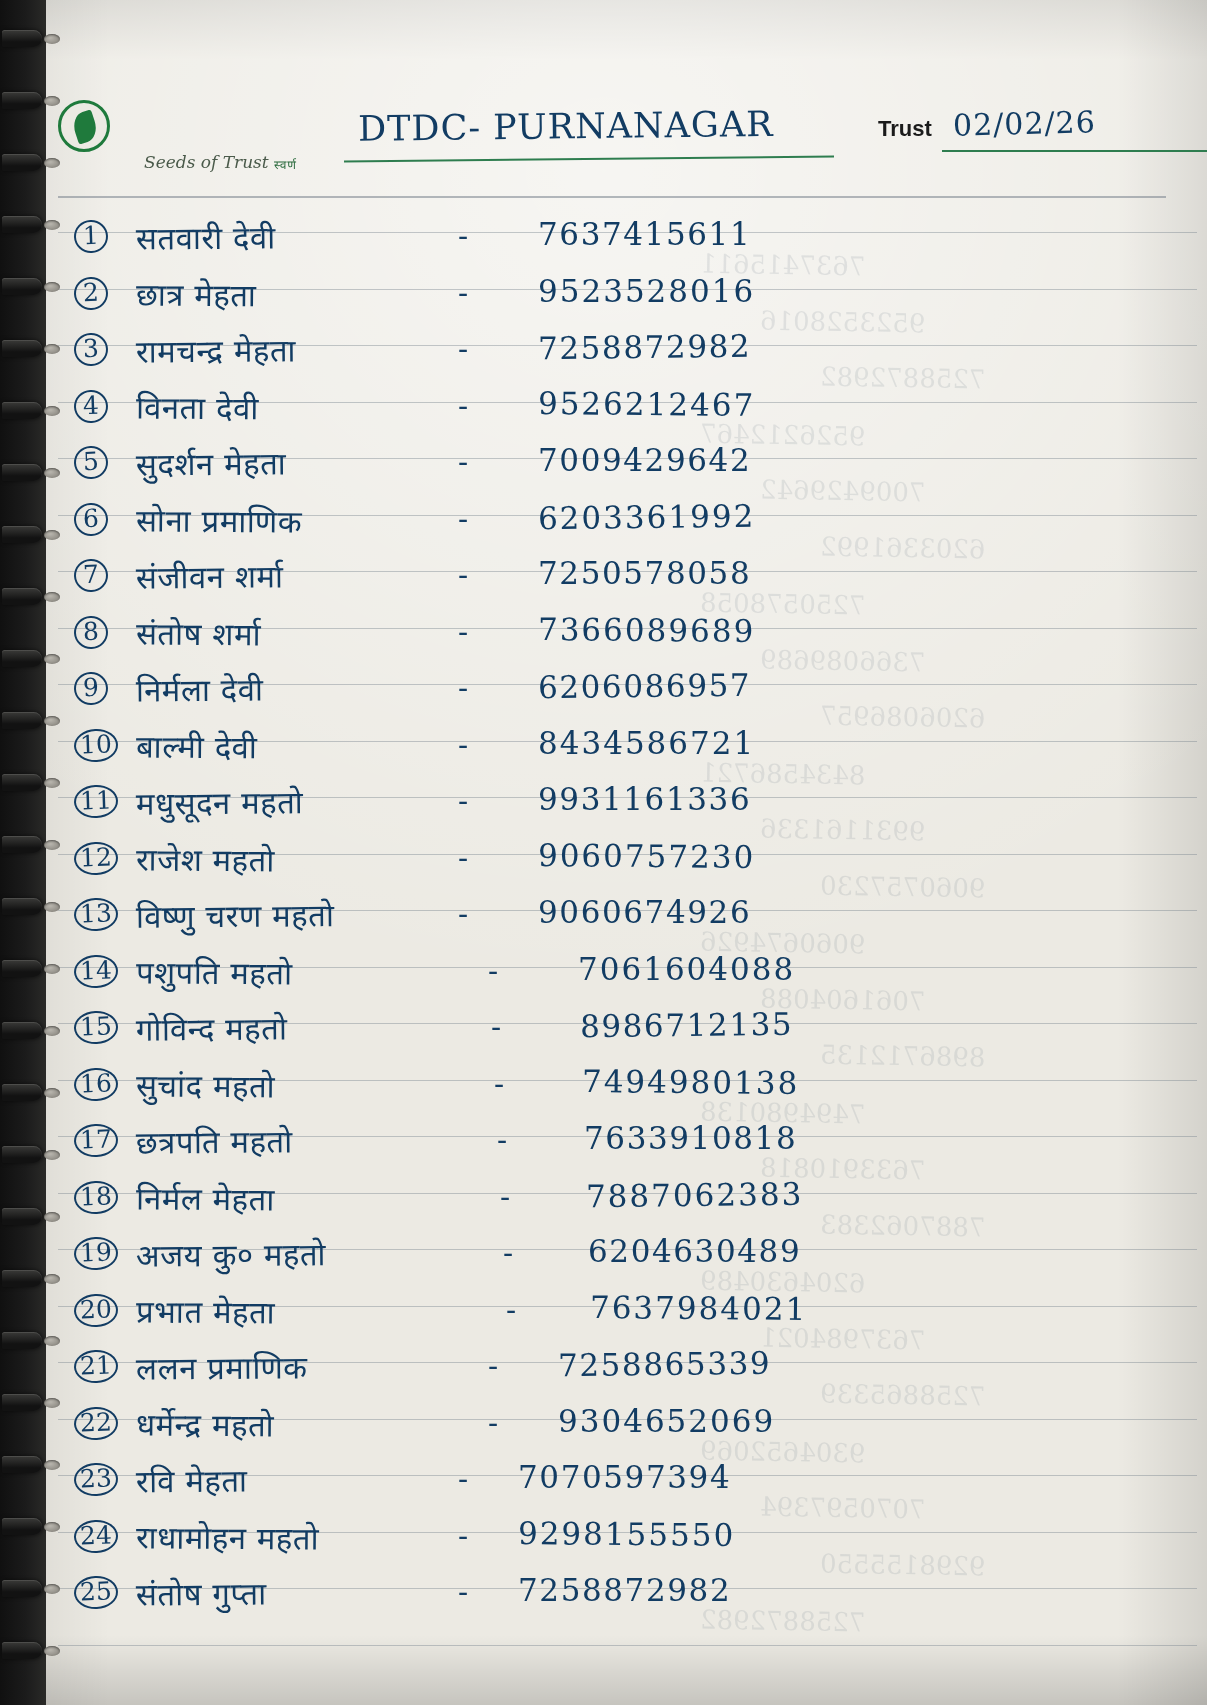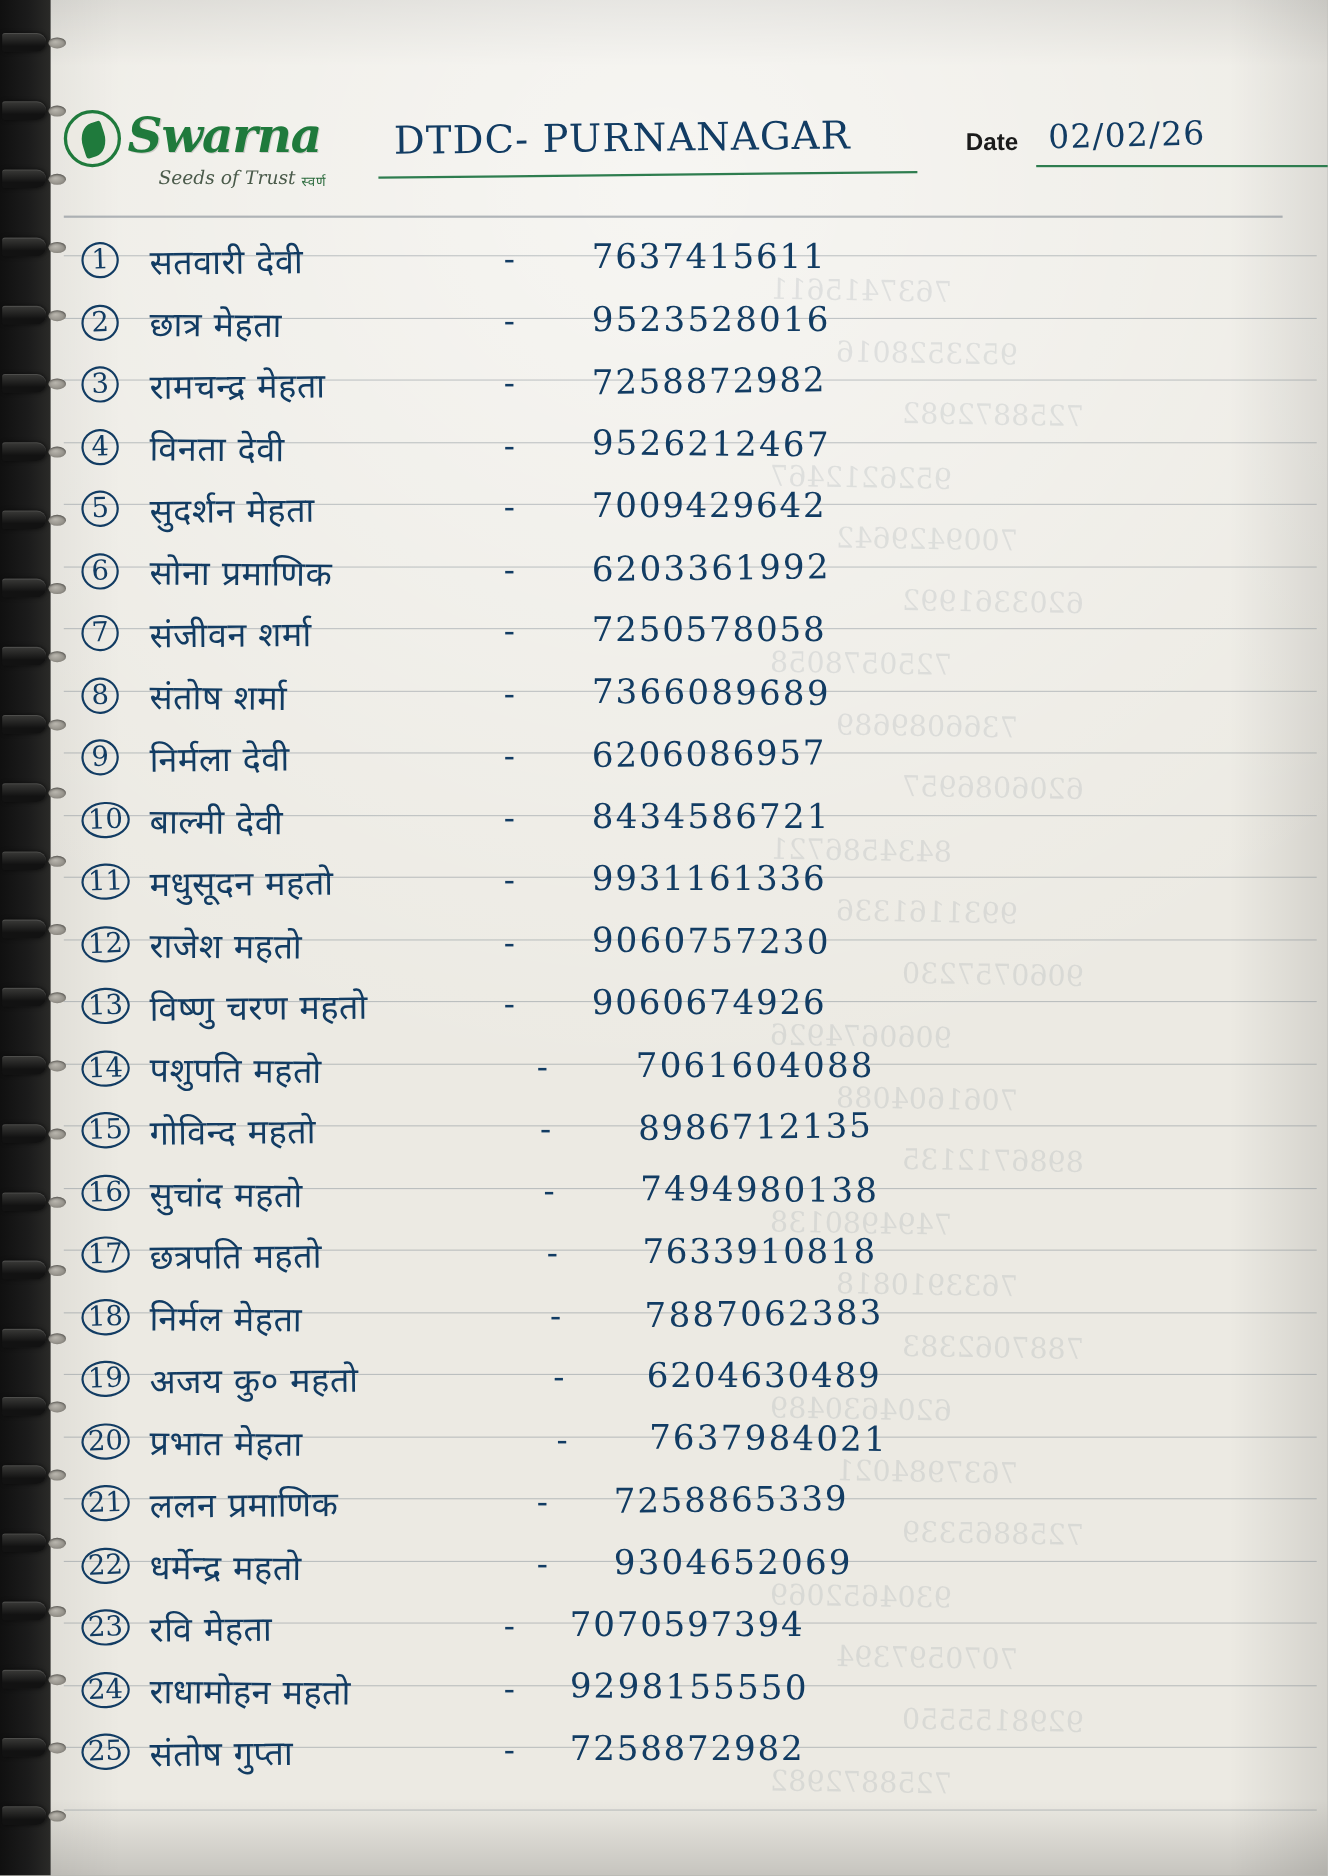--- a/index.html
+++ b/index.html
@@ -319,29 +319,28 @@
       <div class="spiral" style="top: 1456px;"></div>
       <div class="spiral" style="top: 1518px;"></div>
       <div class="spiral" style="top: 1580px;"></div>
       <div class="spiral" style="top: 1642px;"></div>
     </div>
 
   <div class="header">
 
     <div class="logo-wrap">
       <div class="logo-badge"></div>
-      <div class="logo-word">Swarna</div>
       <div class="logo-tag">Seeds of Trust</div>
       <div class="logo-hindi">स्वर्ण</div>
     </div>
 
     <div class="branch">DTDC- PURNANAGAR</div>
     <div class="branch-underline"></div>
 
-    <div class="date-label">Date</div>
+    <div class="date-label">Trust</div>
     <div class="date-value">02/02/26</div>
     <div class="date-underline"></div>
   </div>
   <div class="header-rule"></div>
 
   <div class="list" id="list">
       <div class="row">
         <div class="cell num"><span class="circle">1</span></div>
         <div class="cell name">सतवारी देवी</div>
         <div class="cell dash">-</div>

